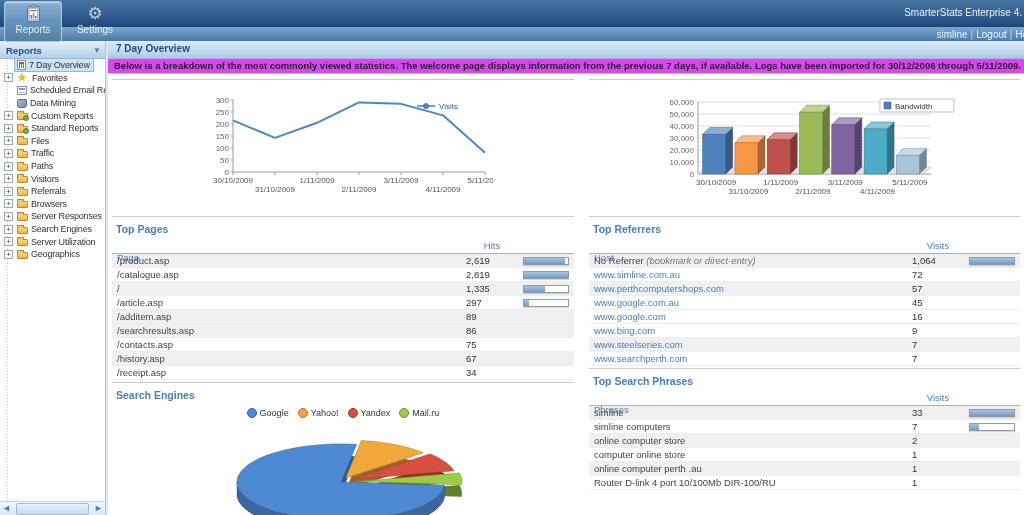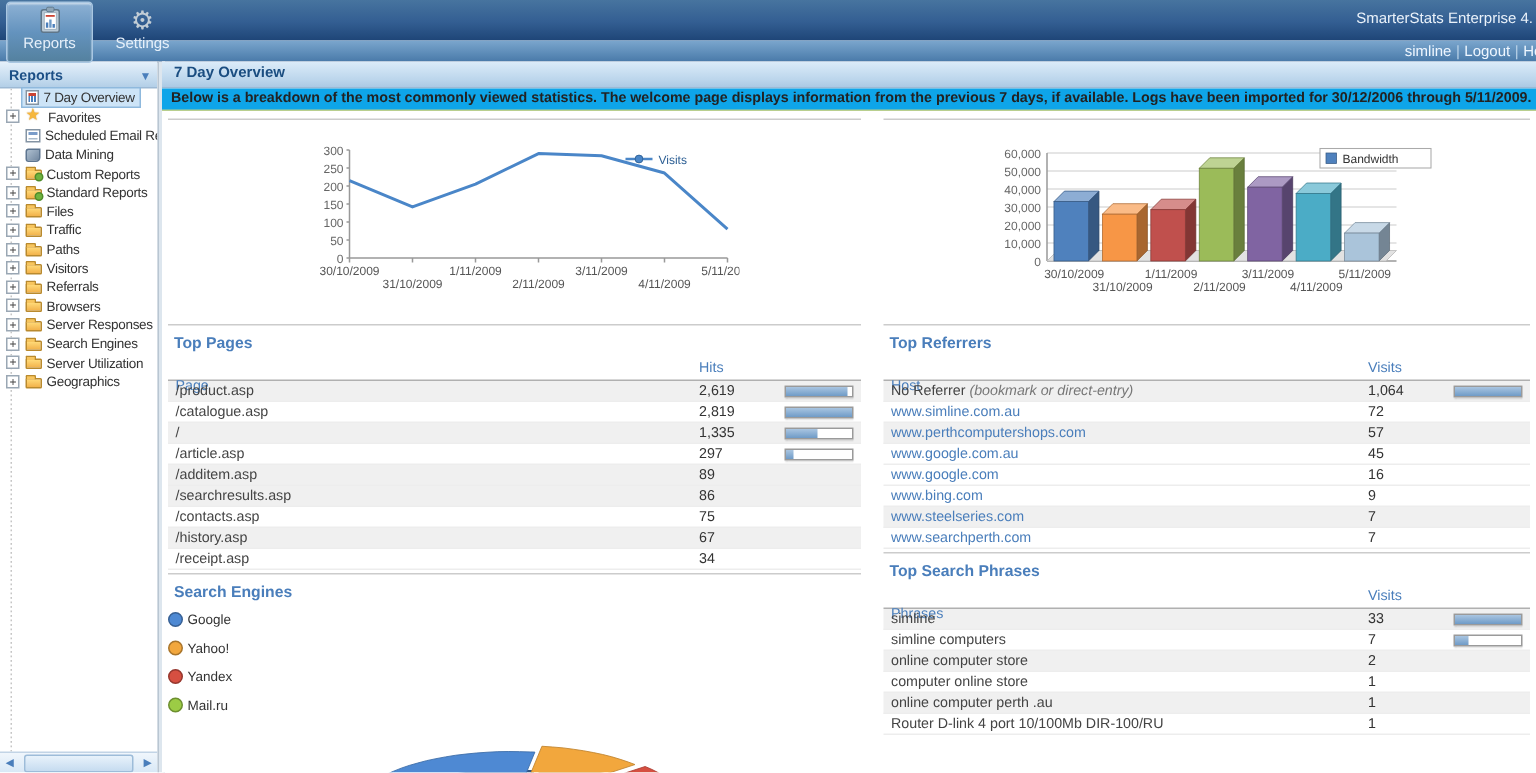--- a/index.html
+++ b/index.html
@@ -66,48 +66,48 @@
     text-align:center;cursor:pointer;}
   .hsbtn.left{left:0;} .hsbtn.right{right:0;}
   .hsthumb{position:absolute;left:16px;right:16px;top:1px;height:10px;border:1px solid #9dbcd9;
     border-radius:2px;background:linear-gradient(180deg,#e8f2fb,#c6dcf0);cursor:grab;}
   .vdivider{position:absolute;left:105px;top:41px;width:3px;bottom:0;background:#dde6ee;
     border-left:1px solid #b9c6d2;border-right:1px solid #b9c6d2;}
   
   .main{position:absolute;left:108px;right:0;top:41px;bottom:0;overflow:hidden;background:#fff;}
   .mtitle{height:15px;background:linear-gradient(180deg,#dcecf9 0%,#bcd6ec 70%,#abc9e4 100%);
     border-bottom:1px solid #9db9d4;color:#1a4d80;font-weight:bold;font-size:10px;padding:2px 0 0 8px;}
-  .msgbar{height:13px;background:#0ea5e9;border-bottom:1px solid #b9cf8e;color:#222;
+  .msgbar{height:13px;background:#d946ef;border-bottom:1px solid #b9cf8e;color:#222;
     font-size:9.5px;font-weight:bold;padding:1px 0 0 6px;white-space:nowrap;}
   .cols{display:flex;padding:5px 4px 0 4px;}
   .col-left{width:462px;}
   .col-gap{width:15px;}
   .col-right{flex:1;min-width:0;}
   .sec{border-top:1px solid #ccc;margin-bottom:2px;}
   .sec-chart{height:134px;}
   .sec-title{color:#4a7ebb;font-weight:bold;font-size:10.5px;padding:6px 2px 3px 4px;}
   
   .dtable{width:100%;font-size:9.5px;}
   .thead{display:flex;align-items:center;height:15px;border-bottom:1px solid #b0b0b0;color:#4a7ebb;}
   .th-left{flex:1;padding-left:5px;margin-top:24px;}
-  .th-right{width:52px;text-align:left;}
+  .th-right{width:52px;text-align:center;}
   .th-sp{width:56px;}
   .trow{display:flex;align-items:center;height:13px;border-bottom:1px solid #ededed;cursor:pointer;}
   .trow.alt{background:#f0f0f0;}
   .tlabel{flex:1;padding-left:5px;color:#444;white-space:nowrap;overflow:hidden;}
   .tlabel.link{color:#4a7ebb;}
   .tlabel .note{color:#777;font-style:italic;}
   .tval{width:52px;text-align:left;color:#333;}
   .tbarbox{width:56px;padding-left:5px;box-sizing:border-box;}
   .tbar{width:44px;height:6px;border:1px solid #9a9a9a;background:#fff;box-shadow:0 1px 1px rgba(0,0,0,.15);}
   .tfill{height:100%;background:linear-gradient(180deg,#a9c5e1,#6f9bc7);}
   
   .chartwrap{display:flex;justify-content:center;padding-top:12px;}
   svg text{font-family:"Liberation Sans",sans-serif;}
-  .pie-legend{display:flex;justify-content:center;gap:9px;font-size:9px;color:#333;padding:4px 0 2px 0;flex-direction:column;}
+  .pie-legend{display:flex;justify-content:center;gap:9px;font-size:9px;color:#333;padding:4px 0 2px 0;}
   .pie-legend .pl-item{display:flex;align-items:center;gap:3px;}
   .pl-dot{width:8px;height:8px;border-radius:50%;display:inline-block;}
 </style>
 </head>
 <body>
 
 <div class="topbar"></div>
 <div class="subbar"></div>
 <div class="apptitle">SmarterStats Enterprise 4.</div>
 <div class="userlinks">

